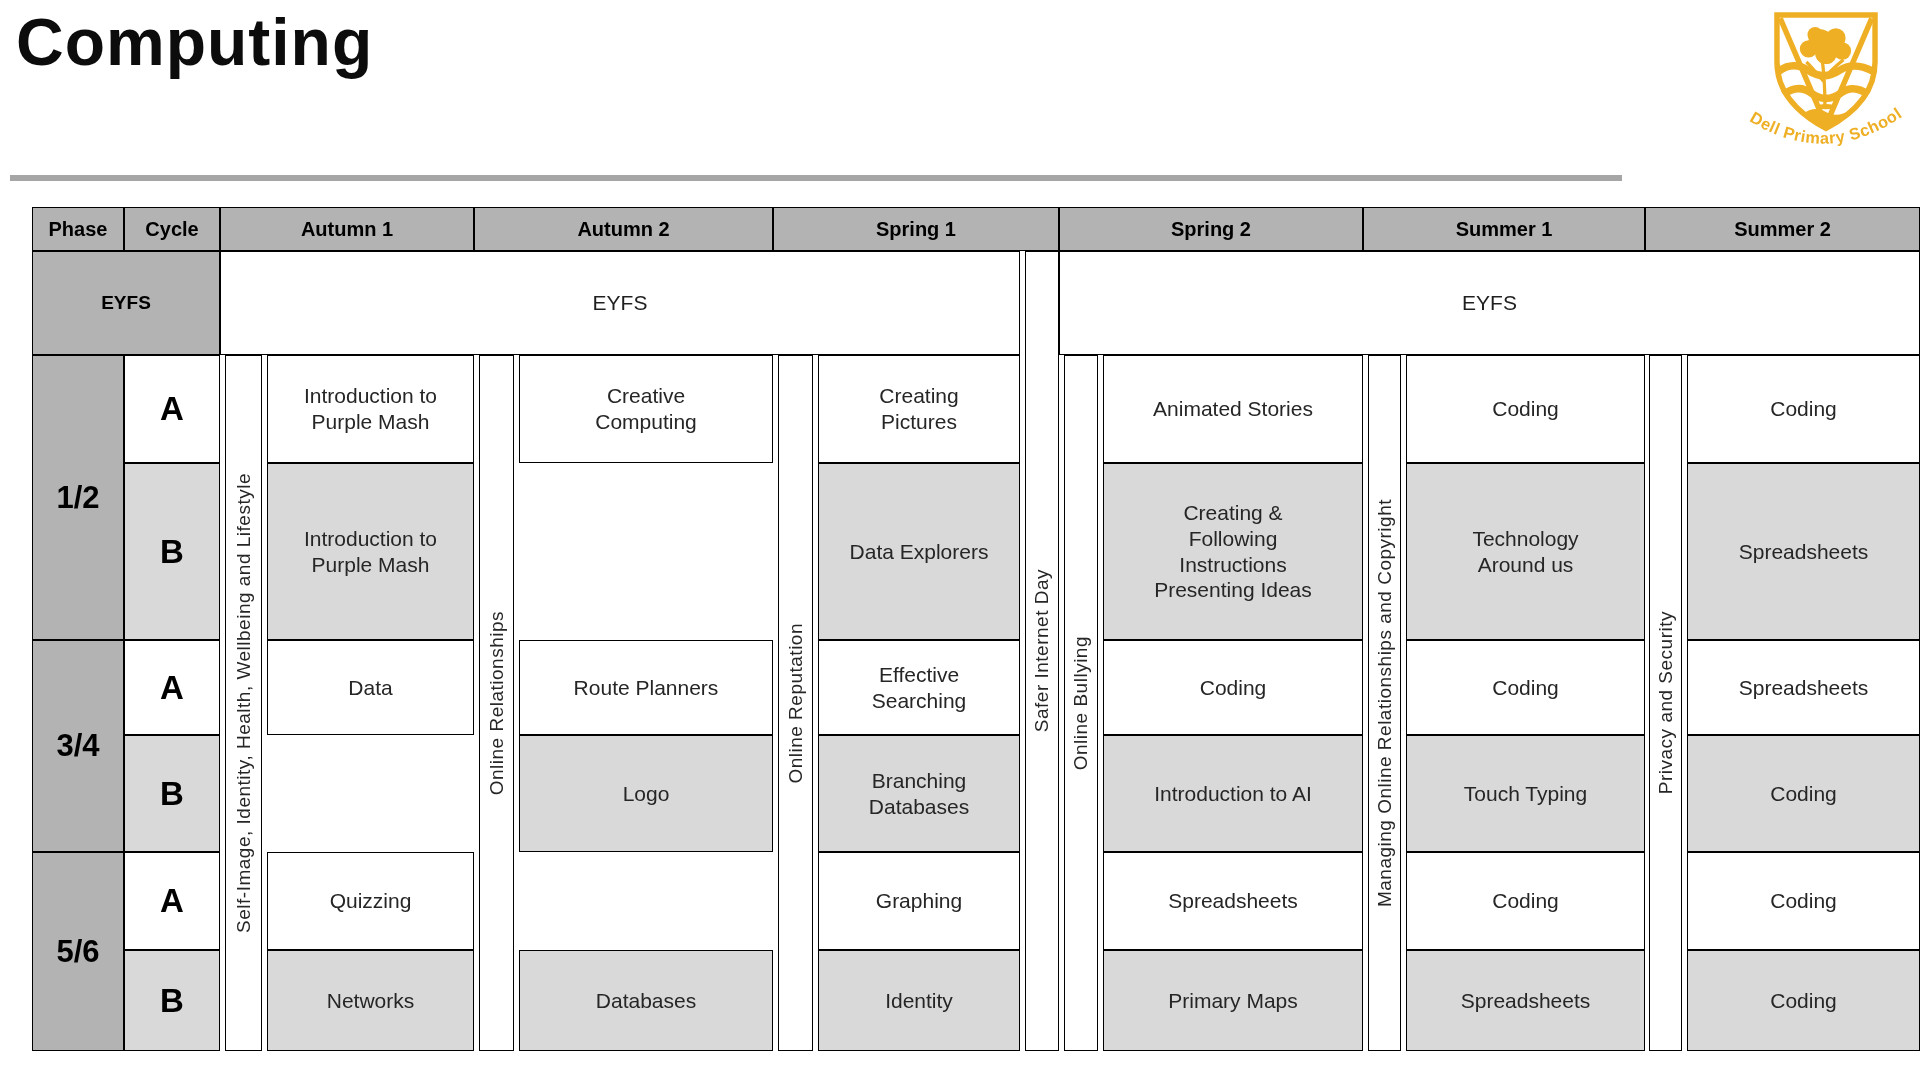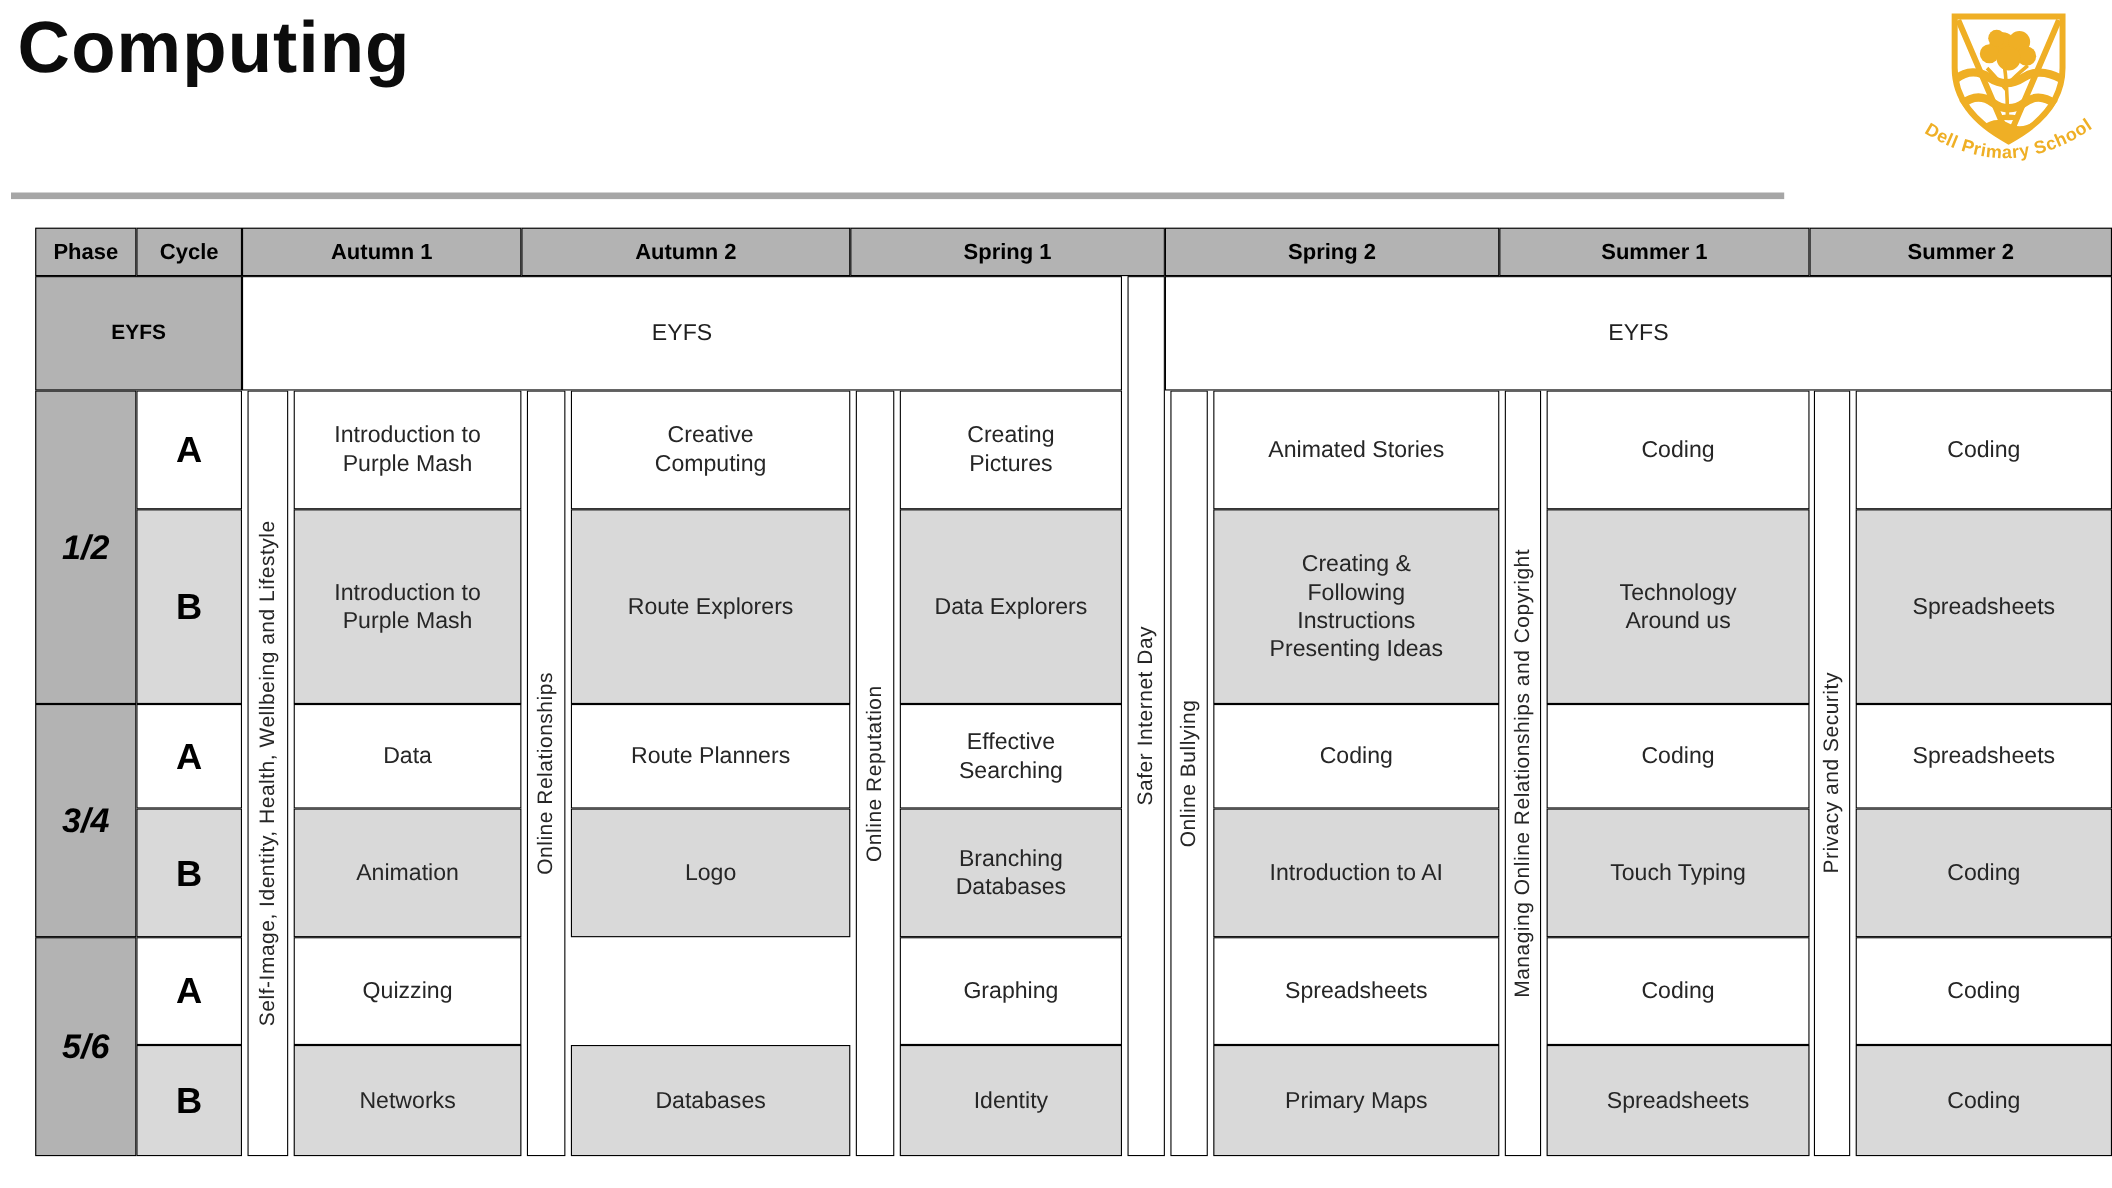--- a/index.html
+++ b/index.html
@@ -11,21 +11,21 @@
   .logo{position:absolute;left:1742px;top:2px;width:168px;height:158px;}
   .grid{position:absolute;left:32px;top:207px;display:grid;background:#fff;
     grid-template-columns:92px 96px 5px 37px 5px 207px 5px 35px 5px 254px 5px 35px 5px 202px 5px 34px 5px 34px 5px 260px 5px 33px 5px 239px 4px 33px 5px 233px;
     grid-template-rows:44px 104px 108px 177px 95px 117px 98px 101px;}
   .tcell{display:flex;align-items:center;justify-content:center;text-align:center;
     border:1.5px solid #000;box-sizing:border-box;}
   .gray{background:#b3b3b3;}
   .lite{background:#d9d9d9;}
   .white{background:#fff;}
   .hdr{font-weight:bold;font-size:20px;color:#000;}
-  .phase{font-weight:bold;font-size:31px;color:#000;font-style:italic;}
+  .phase{font-weight:bold;font-size:31px;color:#000;}
   .cyc{font-weight:bold;font-size:33px;color:#000;}
   .eyfsL{font-weight:bold;font-size:19px;color:#000;}
   .eyfsW{font-size:21px;color:#1f1f1f;}
   .subject{font-size:21px;color:#262626;white-space:pre-line;line-height:1.22;padding:4px 8px;}
   .strip>span{writing-mode:vertical-rl;transform:rotate(180deg);font-size:19px;color:#262626;
     white-space:nowrap;letter-spacing:.5px;}
 </style>
 </head>
 <body>
 
@@ -109,39 +109,37 @@
     <div class="tcell white subject" style="grid-area:3/10/4/11">Creative
 Computing</div>
     <div class="tcell white subject" style="grid-area:3/14/4/15">Creating
 Pictures</div>
     <div class="tcell white subject" style="grid-area:3/20/4/21">Animated Stories</div>
     <div class="tcell white subject" style="grid-area:3/24/4/25">Coding</div>
     <div class="tcell white subject" style="grid-area:3/28/4/29">Coding</div>
 
     <div class="tcell lite subject" style="grid-area:4/6/5/7">Introduction to
 Purple Mash</div>
-    <div class="tcell lite subject" style="grid-area:4/10/5/11">Route Explorers</div>
     <div class="tcell lite subject" style="grid-area:4/20/5/21">Creating &amp;
 Following
 Instructions
 Presenting Ideas</div>
     <div class="tcell lite subject" style="grid-area:4/14/5/15">Data Explorers</div>
     <div class="tcell lite subject" style="grid-area:4/24/5/25">Technology
 Around us</div>
     <div class="tcell lite subject" style="grid-area:4/28/5/29">Spreadsheets</div>
 
     <div class="tcell white subject" style="grid-area:5/6/6/7">Data</div>
     <div class="tcell white subject" style="grid-area:5/10/6/11">Route Planners</div>
     <div class="tcell white subject" style="grid-area:5/14/6/15">Effective
 Searching</div>
     <div class="tcell white subject" style="grid-area:5/20/6/21">Coding</div>
     <div class="tcell white subject" style="grid-area:5/24/6/25">Coding</div>
     <div class="tcell white subject" style="grid-area:5/28/6/29">Spreadsheets</div>
 
-    <div class="tcell lite subject" style="grid-area:6/6/7/7">Animation</div>
     <div class="tcell lite subject" style="grid-area:6/10/7/11">Logo</div>
     <div class="tcell lite subject" style="grid-area:6/14/7/15">Branching
 Databases</div>
     <div class="tcell lite subject" style="grid-area:6/20/7/21">Introduction to AI</div>
     <div class="tcell lite subject" style="grid-area:6/24/7/25">Touch Typing</div>
     <div class="tcell lite subject" style="grid-area:6/28/7/29">Coding</div>
 
     <div class="tcell white subject" style="grid-area:7/6/8/7">Quizzing</div>
     <div class="tcell white subject" style="grid-area:7/14/8/15">Graphing</div>
     <div class="tcell white subject" style="grid-area:7/20/8/21">Spreadsheets</div>

